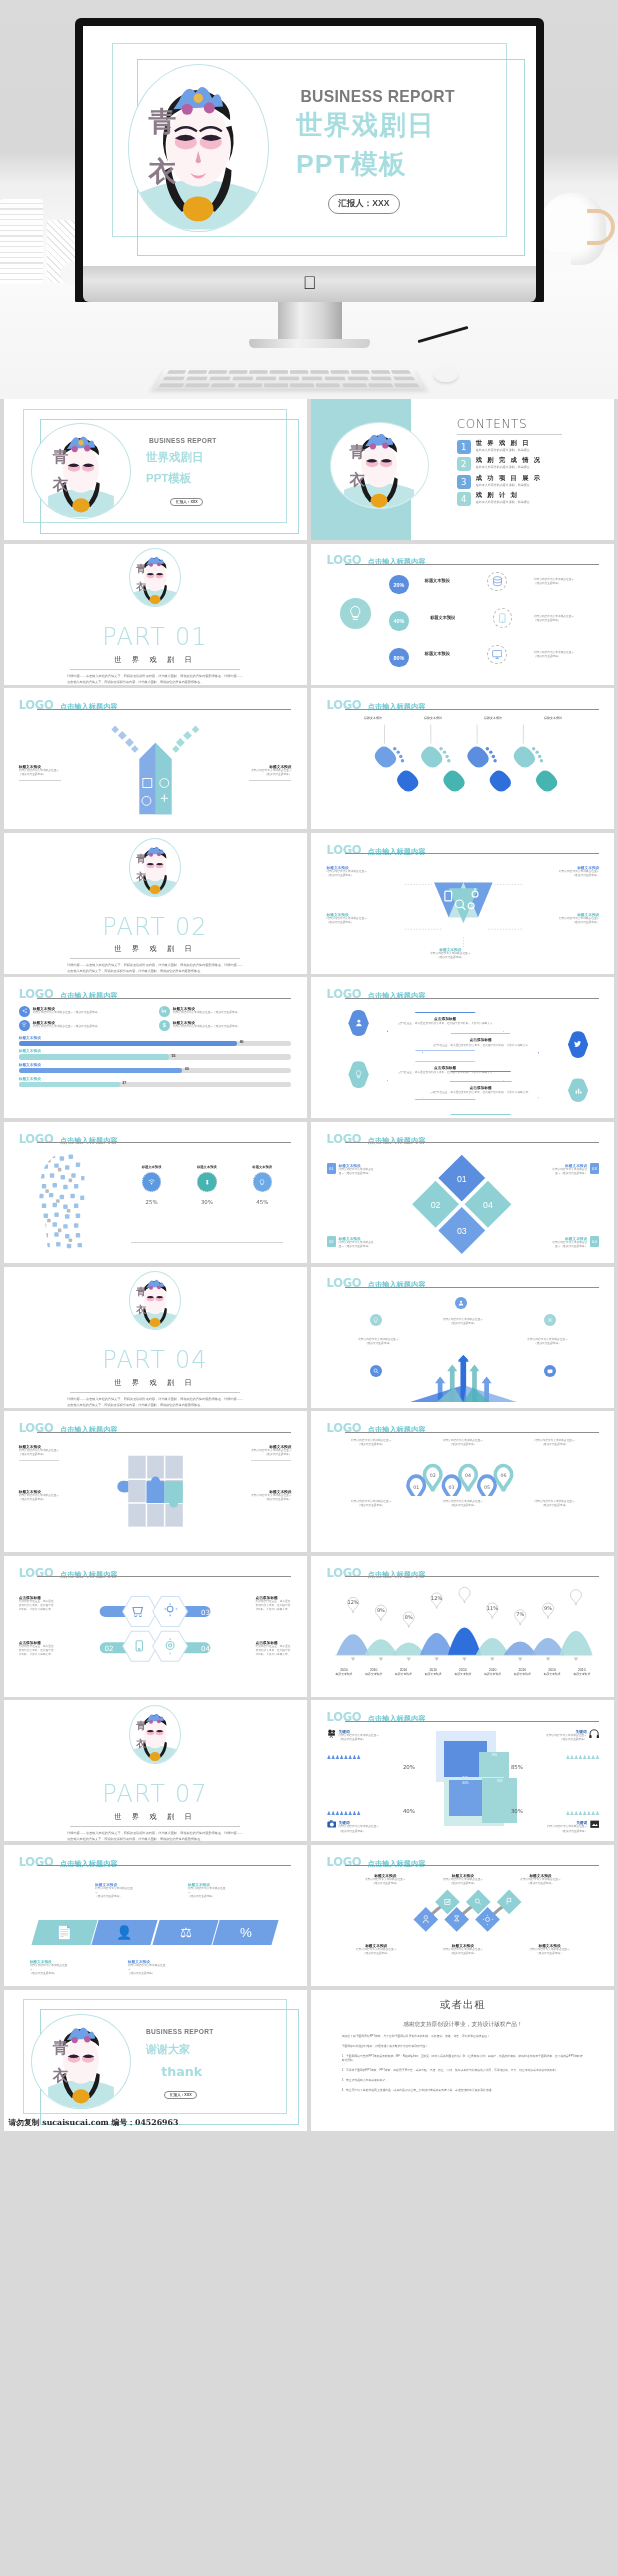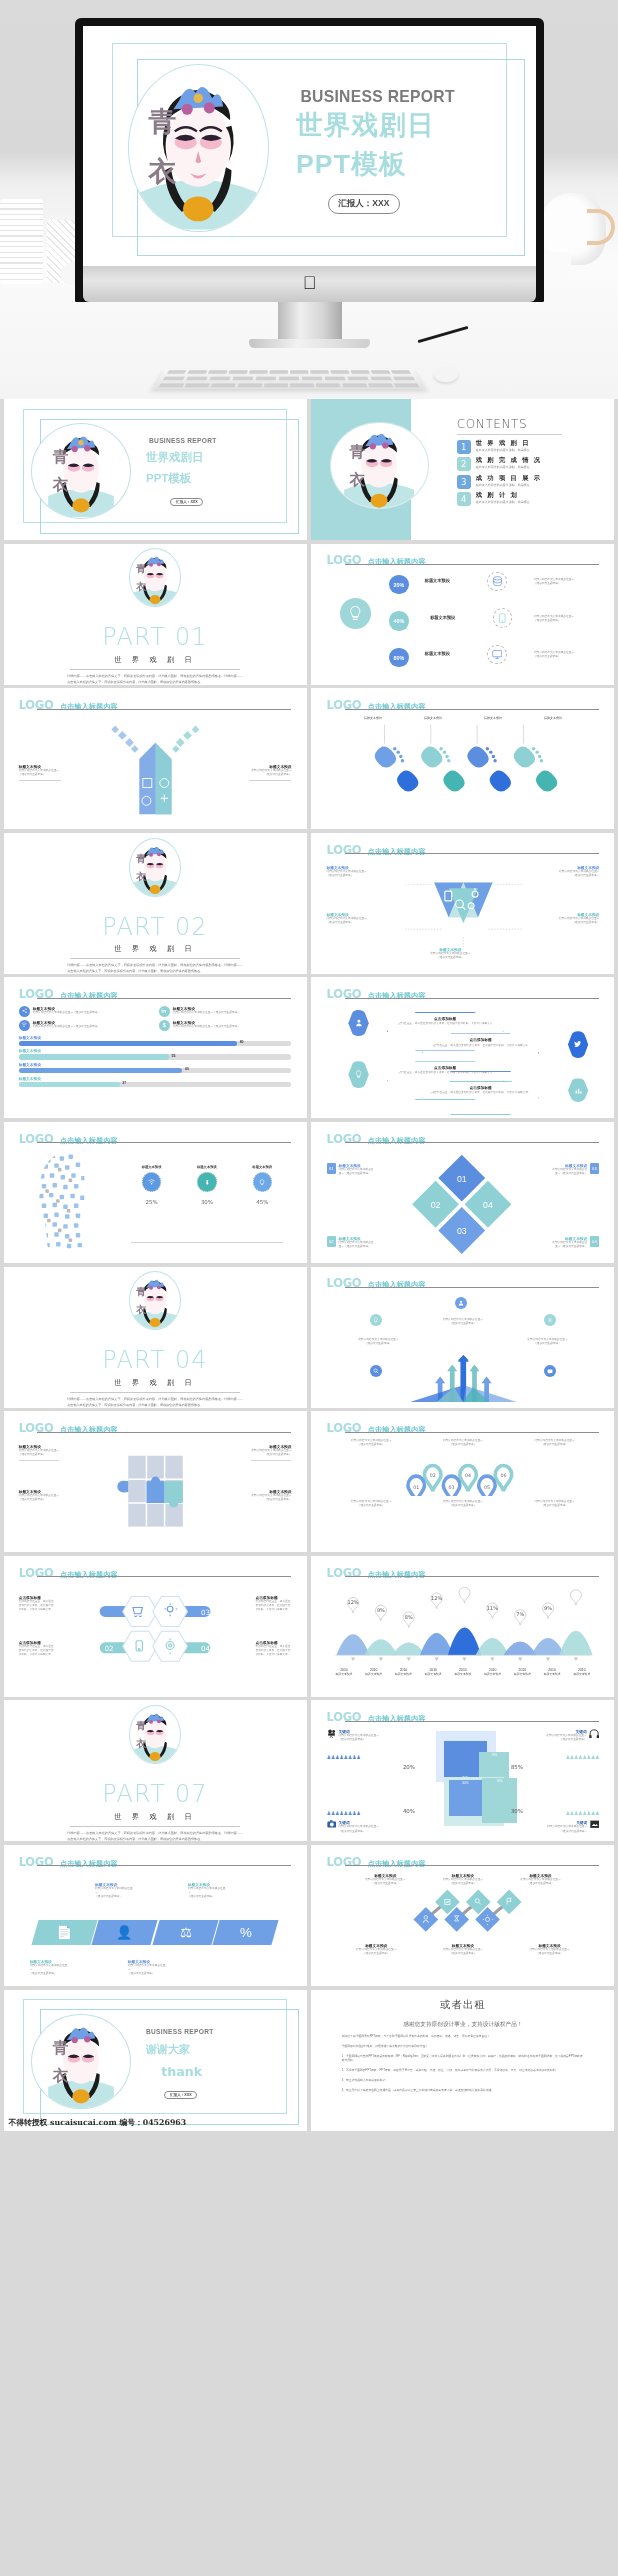--- a/index.html
+++ b/index.html
@@ -1392,21 +1392,21 @@
           <text x="14" y="48" font-size="20" fill="#8b7b88" font-family="DejaVu Serif, serif" font-weight="bold">青</text>
           <text x="14" y="84" font-size="20" fill="#8b7b88" font-family="DejaVu Serif, serif" font-weight="bold">衣</text>
         </svg>
       </div>
       <div class="cover-txt biz" style="left:47%;top:27%;font-size:6.6px;">BUSINESS REPORT</div>
       <div class="cover-txt cn-title" style="left:47%;top:37%;font-size:11px;">谢谢大家</div>
       <div class="cover-txt cn-title" style="left:52%;top:53%;font-size:12.7px;font-family:'DejaVu Sans',sans-serif">thank</div>
       <div class="cover-txt pill" style="left:53%;top:72%;padding:1.2px 4.8px;font-size:3.6px;">汇报人：XXX</div>
     </div>
     <div class="credit">
-      <span>不得转授权 sucaisucai.com</span>&nbsp;<span>编号：</span><span>04526963</span>
+      <span>请勿复制 sucaisucai.com</span>&nbsp;<span>编号：</span><span>04526963</span>
     </div>
   </div>
 
   <div class="thumb">
     <div style="padding:8.5px 10% 0;">
       <div class="cp-title">或者出租</div>
       <div class="cp-sub">感谢您支持原创设计事业，支持设计版权产品！</div>
       <div class="cp-p">感谢您下载千图网原创PPT模板，为了您和千图网以及原创作者的利益，请勿复制、传播、销售，否则将承担法律责任！</div>
       <div class="cp-p">千图网致对作品进行维权，按照传播下载次数的十倍进行索取赔偿金！</div>
       <div class="cp-p">1、千图网网站出售的PPT模板是免版税类（RF：Royalty-free）正版受《中华人民共和国著作法》和《世界版权公约》四保护，作品的所有权、版权和著作权归千图网所有，您下载的是PPT模板素材使用权。</div>

